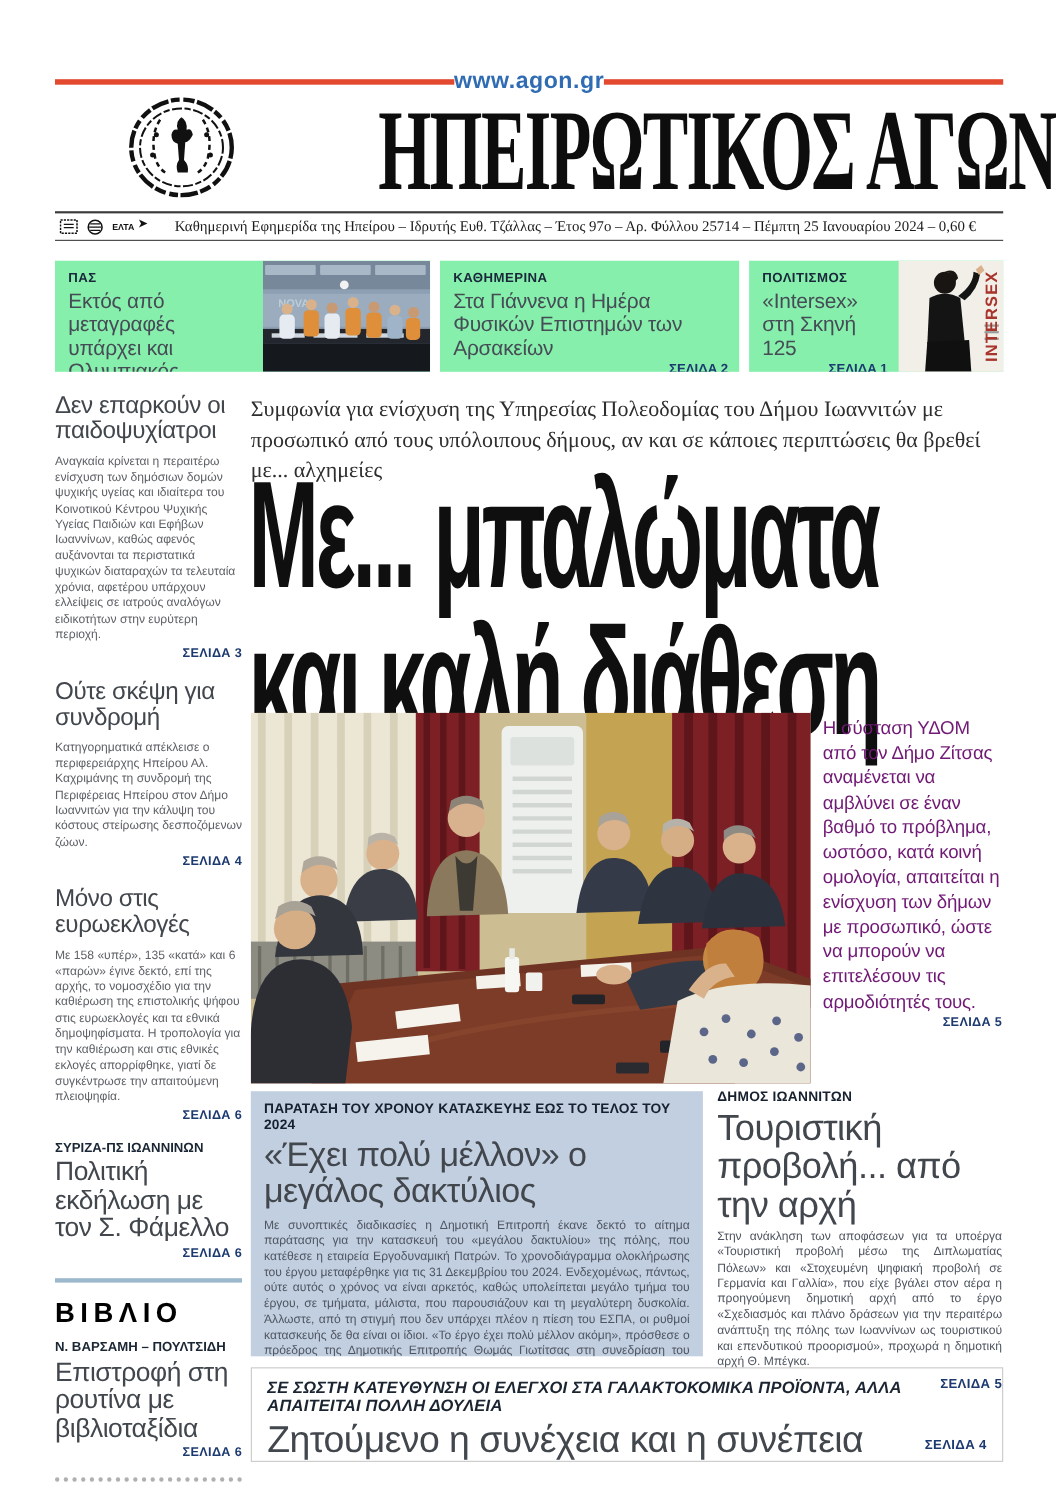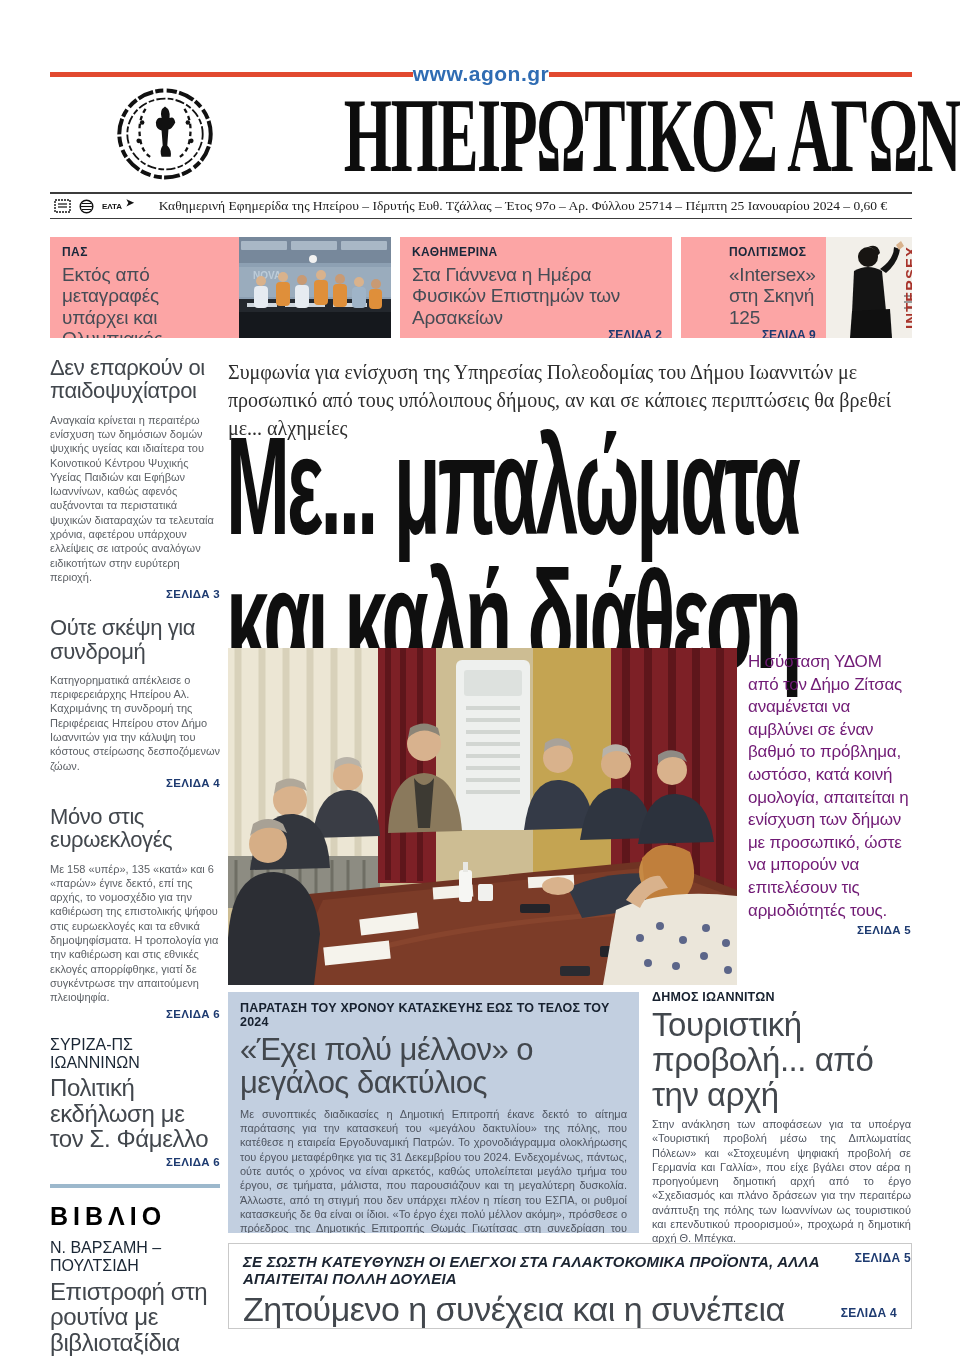--- a/index.html
+++ b/index.html
@@ -31,37 +31,37 @@
     display:flex; align-items:center; gap:6px; padding:0 4px; }
   .dl-icons { display:flex; align-items:center; gap:8px; }
   .elta { font-size:8px; font-weight:bold; color:#111; position:relative; padding-right:10px; }
   .elta:after { content:"➤"; position:absolute; right:-2px; top:-5px; font-size:10px; color:#111; }
   .dl-text { flex:1; text-align:center; font-family:"Liberation Serif", serif;
     font-size:13.5px; color:#1c1c1c; white-space:nowrap; }
 
   
   .teasers { position:absolute; top:237px; left:50px; right:48px; height:101px;
     display:flex; gap:9px; }
-  .teaser { background:#fca5a5; display:flex; overflow:hidden; }
-  .t1 { flex:0 0 341px; } .t2 { flex:0 0 272px; } .t3 { flex:1;padding-left:36px; }
+  .teaser { background:#86efac; display:flex; overflow:hidden; }
+  .t1 { flex:0 0 341px; } .t2 { flex:0 0 272px; } .t3 { flex:1; }
   .t-body { padding:8px 10px 6px 12px; display:flex; flex-direction:column; flex:1; }
   .t-kicker { font-size:12px; font-weight:bold; color:#19273a; letter-spacing:.4px; }
   .t-title { font-size:19px; color:#464c55; line-height:1.12; margin-top:5px; letter-spacing:-0.2px; }
   .t-page { margin-top:auto; font-size:12px; font-weight:bold; color:#1d3a70; text-align:right; }
   .t-photo { flex:0 0 152px; } .t-poster { flex:0 0 95px; position:relative; background:#f2efe9; }
   .poster-word { position:absolute; right:2px; top:6px; bottom:6px;
     writing-mode:vertical-rl; transform:rotate(180deg); font-weight:bold;
     font-size:15px; letter-spacing:1px; color:#a8342c; text-align:center; }
 
   
   .leftcol { position:absolute; top:356px; left:50px; width:170px; }
   .lc-art { margin-bottom:16px; }
   .lc-title { font-size:22px; line-height:1.06; color:#42474d; letter-spacing:-0.4px; }
   .lc-body { margin-top:10px; font-size:11px; line-height:1.3; color:#5d6166; }
-  .lc-kicker { font-size:16px; font-weight:normal; color:#1a2634; margin-bottom:3px; }
+  .lc-kicker { font-size:12px; font-weight:bold; color:#1a2634; margin-bottom:3px; }
   .page-ref { font-size:11.5px; font-weight:bold; color:#1d3a70; text-align:right; margin-top:4px; letter-spacing:.3px; }
   .div-blue { height:4px; background:#9cb8cc; margin:12px 0 14px; }
   .div-dot { border-top:4px dotted #b0b0b0; margin:12px 0 10px; }
   .sec-header { font-size:25px; font-weight:bold; letter-spacing:5px; color:#000000; margin-bottom:8px; }
 
   
   .standfirst { position:absolute; top:358px; left:228px; width:684px;
     font-family:"Liberation Serif", serif; font-size:20px; line-height:1.4; color:#2e2e2e; }
   .headline-box { position:absolute; top:420px; left:226px; width:684px; height:232px; }
   .headline { transform:scale(0.6,1.08); transform-origin:left top; width:1140px;
@@ -181,21 +181,21 @@
       <div class="t-kicker">ΚΑΘΗΜΕΡΙΝΑ</div>
       <div class="t-title">Στα Γιάννενα η Ημέρα Φυσικών Επιστημών των Αρσακείων</div>
       <div class="t-page">ΣΕΛΙΔΑ 2</div>
     </div>
   </div>
 
   <div class="teaser t3">
     <div class="t-body">
       <div class="t-kicker">ΠΟΛΙΤΙΣΜΟΣ</div>
       <div class="t-title">«Intersex» στη Σκηνή 125</div>
-      <div class="t-page">ΣΕΛΙΔΑ 9</div>
+      <div class="t-page">ΣΕΛΙΔΑ 1</div>
     </div>
     <div class="t-poster">
       <svg width="95" height="101" viewBox="0 0 95 101" preserveAspectRatio="none">
         <rect width="95" height="101" fill="#f2efe9"></rect>
         <circle cx="42" cy="20" r="10" fill="#181512"></circle>
         <path d="M42 10 q10 -4 12 6 l-4 4 q1 -9 -8 -10z" fill="#181512"></path>
         <path d="M28 34 q14 -8 28 0 l4 40 -34 2z" fill="#141414"></path>
         <path d="M26 74 l38 -2 2 29 -42 0z" fill="#101010"></path>
         <path d="M54 32 q14 -10 14 -22 l6 2 q-2 14 -14 24z" fill="#141414"></path>
         <path d="M70 8 l5 -4 3 5 -5 4z" fill="#d9b28c"></path>

